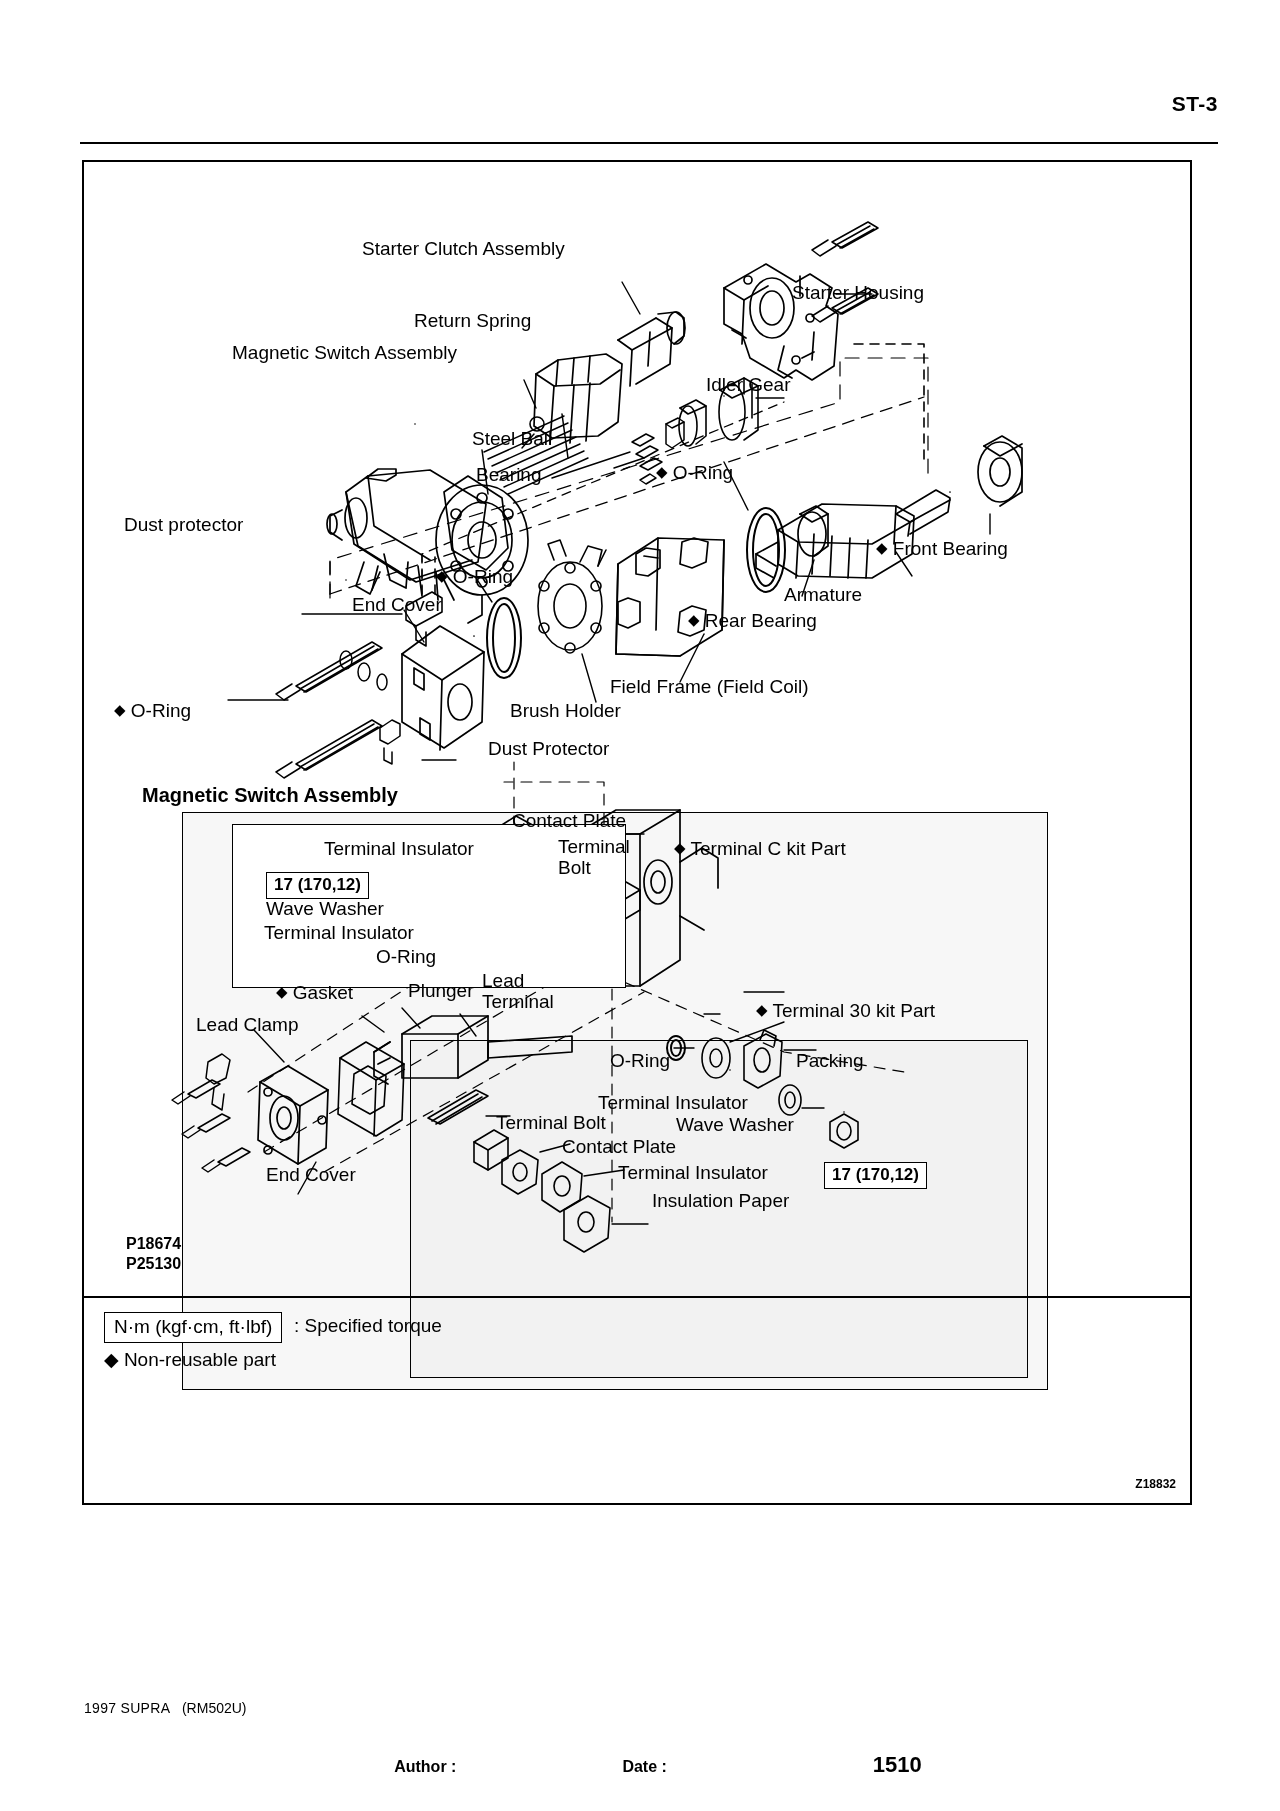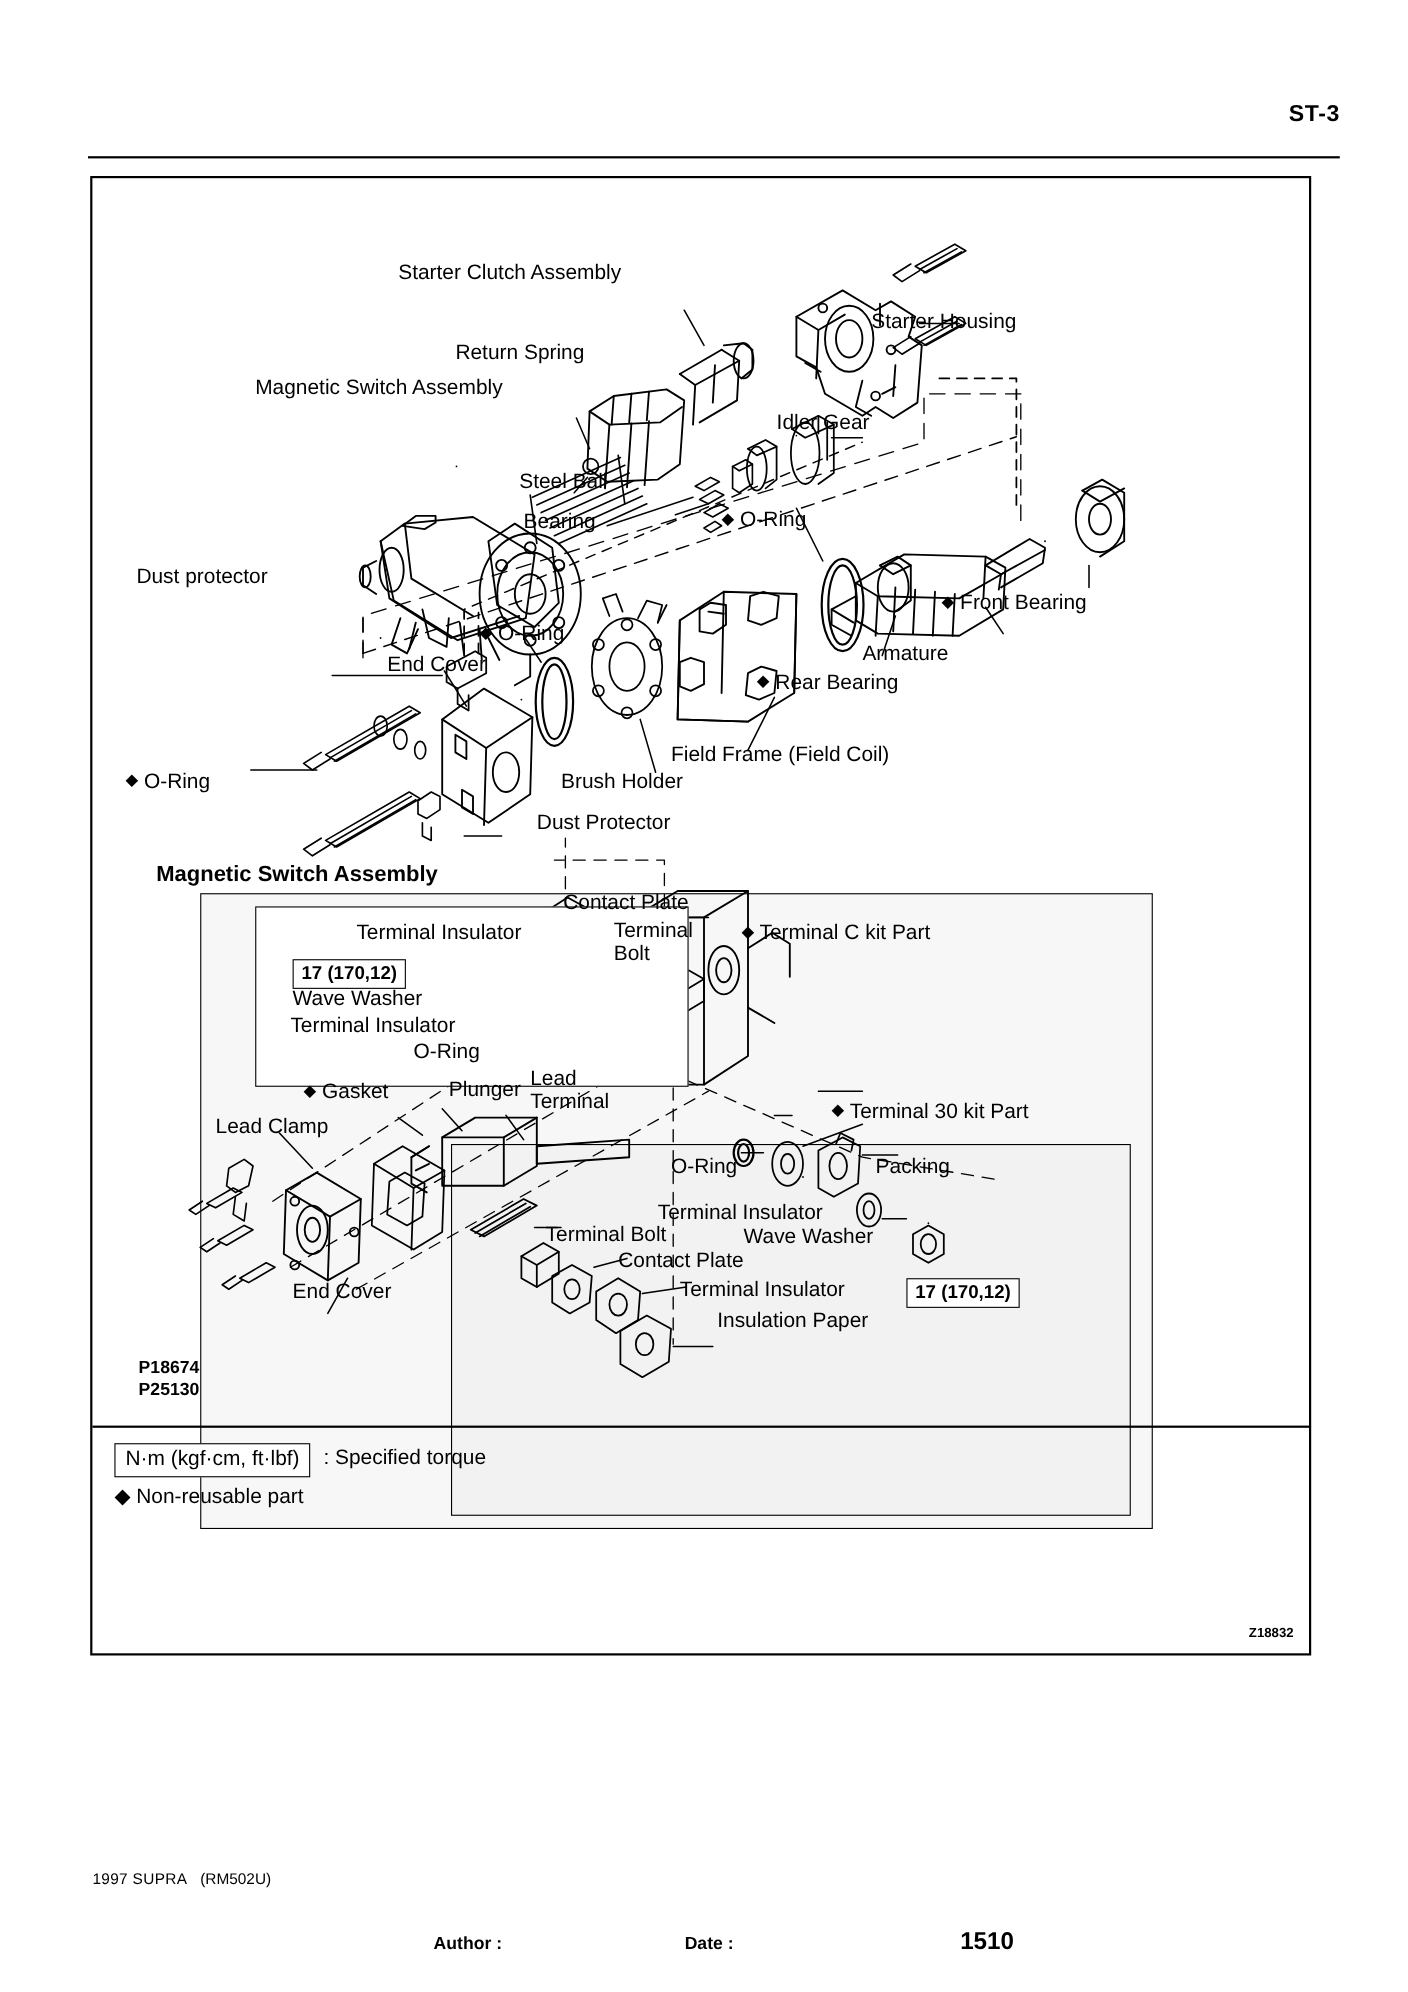--- a/index.html
+++ b/index.html
@@ -470,21 +470,21 @@
 
     <div class="lbl" style="left:278px; top:76px;">Starter Clutch Assembly</div>
     <div class="lbl" style="left:708px; top:120px;">Starter Housing</div>
     <div class="lbl" style="left:330px; top:148px;">Return Spring</div>
     <div class="lbl" style="left:148px; top:180px;">Magnetic Switch Assembly</div>
     <div class="lbl" style="left:622px; top:212px;">Idler Gear</div>
     <div class="lbl" style="left:388px; top:266px;">Steel Ball</div>
     <div class="lbl" style="left:392px; top:302px;">Bearing</div>
     <div class="lbl" style="left:572px; top:300px;"><span class="diamond">◆</span> <span>O-Ring</span></div>
     <div class="lbl" style="left:40px; top:352px;">Dust protector</div>
-    <div class="lbl" style="left:772px; top:376px;"><span class="diamond">◆</span> <span>Front Bearing</span></div>
+    <div class="lbl" style="left:792px; top:376px;"><span class="diamond">◆</span> <span>Front Bearing</span></div>
     <div class="lbl" style="left:700px; top:422px;">Armature</div>
     <div class="lbl" style="left:352px; top:404px;"><span class="diamond">◆</span> <span>O-Ring</span></div>
     <div class="lbl" style="left:268px; top:432px;">End Cover</div>
     <div class="lbl" style="left:604px; top:448px;"><span class="diamond">◆</span> <span>Rear Bearing</span></div>
     <div class="lbl" style="left:526px; top:514px;">Field Frame (Field Coil)</div>
     <div class="lbl" style="left:30px; top:538px;"><span class="diamond">◆</span> <span>O-Ring</span></div>
     <div class="lbl" style="left:426px; top:538px;">Brush Holder</div>
     <div class="lbl" style="left:404px; top:576px;">Dust Protector</div>
 
     <div class="lbl bold" style="left:58px; top:622px; font-size:20px;">Magnetic Switch Assembly</div>

